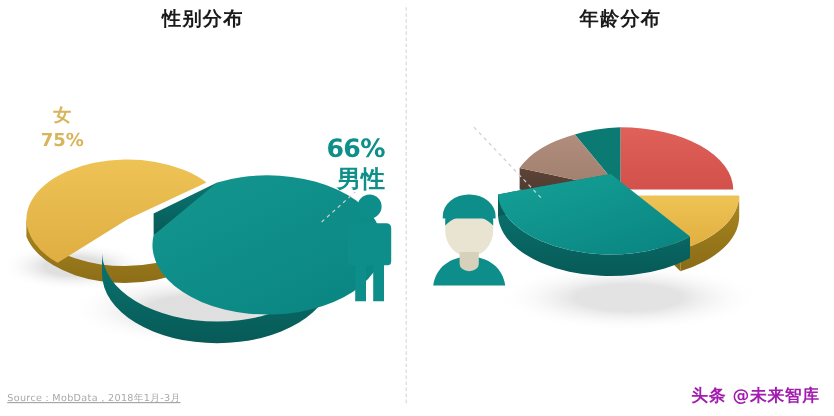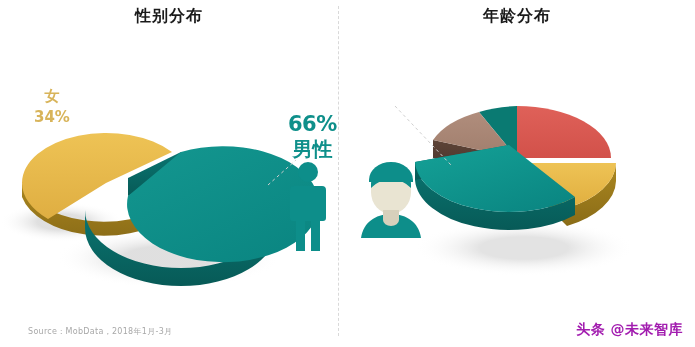--- a/index.html
+++ b/index.html
@@ -31,28 +31,28 @@
   
   .lbl{position:absolute;line-height:1.18;white-space:nowrap;}
   .lbl .big{font-weight:bold;}
   .lbl .pct{font-weight:bold;}
 
   
   #lbl-female{left:34px;top:88px;text-align:center;color:#d8b45a;}
   #lbl-female .big{display:block;font-size:15px;}
   #lbl-female .pct{display:block;font-size:15px;margin-top:3px;}
 
-  #lbl-male{left:288px;top:112px;text-align:center;color:#0e8f8a;}
+  #lbl-male{left:272px;top:112px;text-align:right;color:#0e8f8a;}
   #lbl-male .pct{display:block;font-size:21px;font-weight:bold;letter-spacing:-.5px;}
   #lbl-male .big{display:block;font-size:20px;font-weight:bold;margin-top:1px;}
 
   
   #source-note{
-    position:absolute;left:28px;bottom:10px;
-    font-size:8px;color:#a8a8a8;letter-spacing:.3px;
+    position:absolute;left:6px;bottom:10px;
+    font-size:8px;color:#a8a8a8;letter-spacing:.3px;text-decoration:underline;
   }
   #watermark{
     position:absolute;right:12px;bottom:8px;
     font-size:14px;font-weight:bold;color:#a21caf;letter-spacing:.5px;
   }
 
   svg{display:block;position:absolute;top:0;left:0;overflow:visible;}
   .leader{stroke:#cfcfcf;stroke-width:1;stroke-dasharray:3 3;fill:none;}
 </style>
 </head>
@@ -126,21 +126,21 @@
         <path d="M 181 152
                  A 96 58 0 1 1 128 196
                  Z" fill="url(#tealTop)"></path>
       </g>
 
       <path class="leader" d="M 268 185 L 296 160"></path>
     </svg>
 
     <div class="lbl" id="lbl-female">
       <span class="big">女</span>
-      <span class="pct">34%</span>
+      <span class="pct">75%</span>
     </div>
 
     <div class="lbl" id="lbl-male">
       <span class="pct">66%</span>
       <span class="big">男性</span>
     </div>
 
     <svg width="60" height="100" viewBox="0 0 60 100" style="left:278px;top:160px;">
       <circle cx="30" cy="12" r="10" fill="#0d8e8a"></circle>
       <path d="M 16 26 h 28 a 4 4 0 0 1 4 4 v 28 a 3 3 0 0 1 -3 3 h -3 v 30 h -9 v -30 h -6 v 30 h -9 v -30 h -3 a 3 3 0 0 1 -3 -3 v -28 a 4 4 0 0 1 4 -4 z" fill="#0d8e8a"></path>

